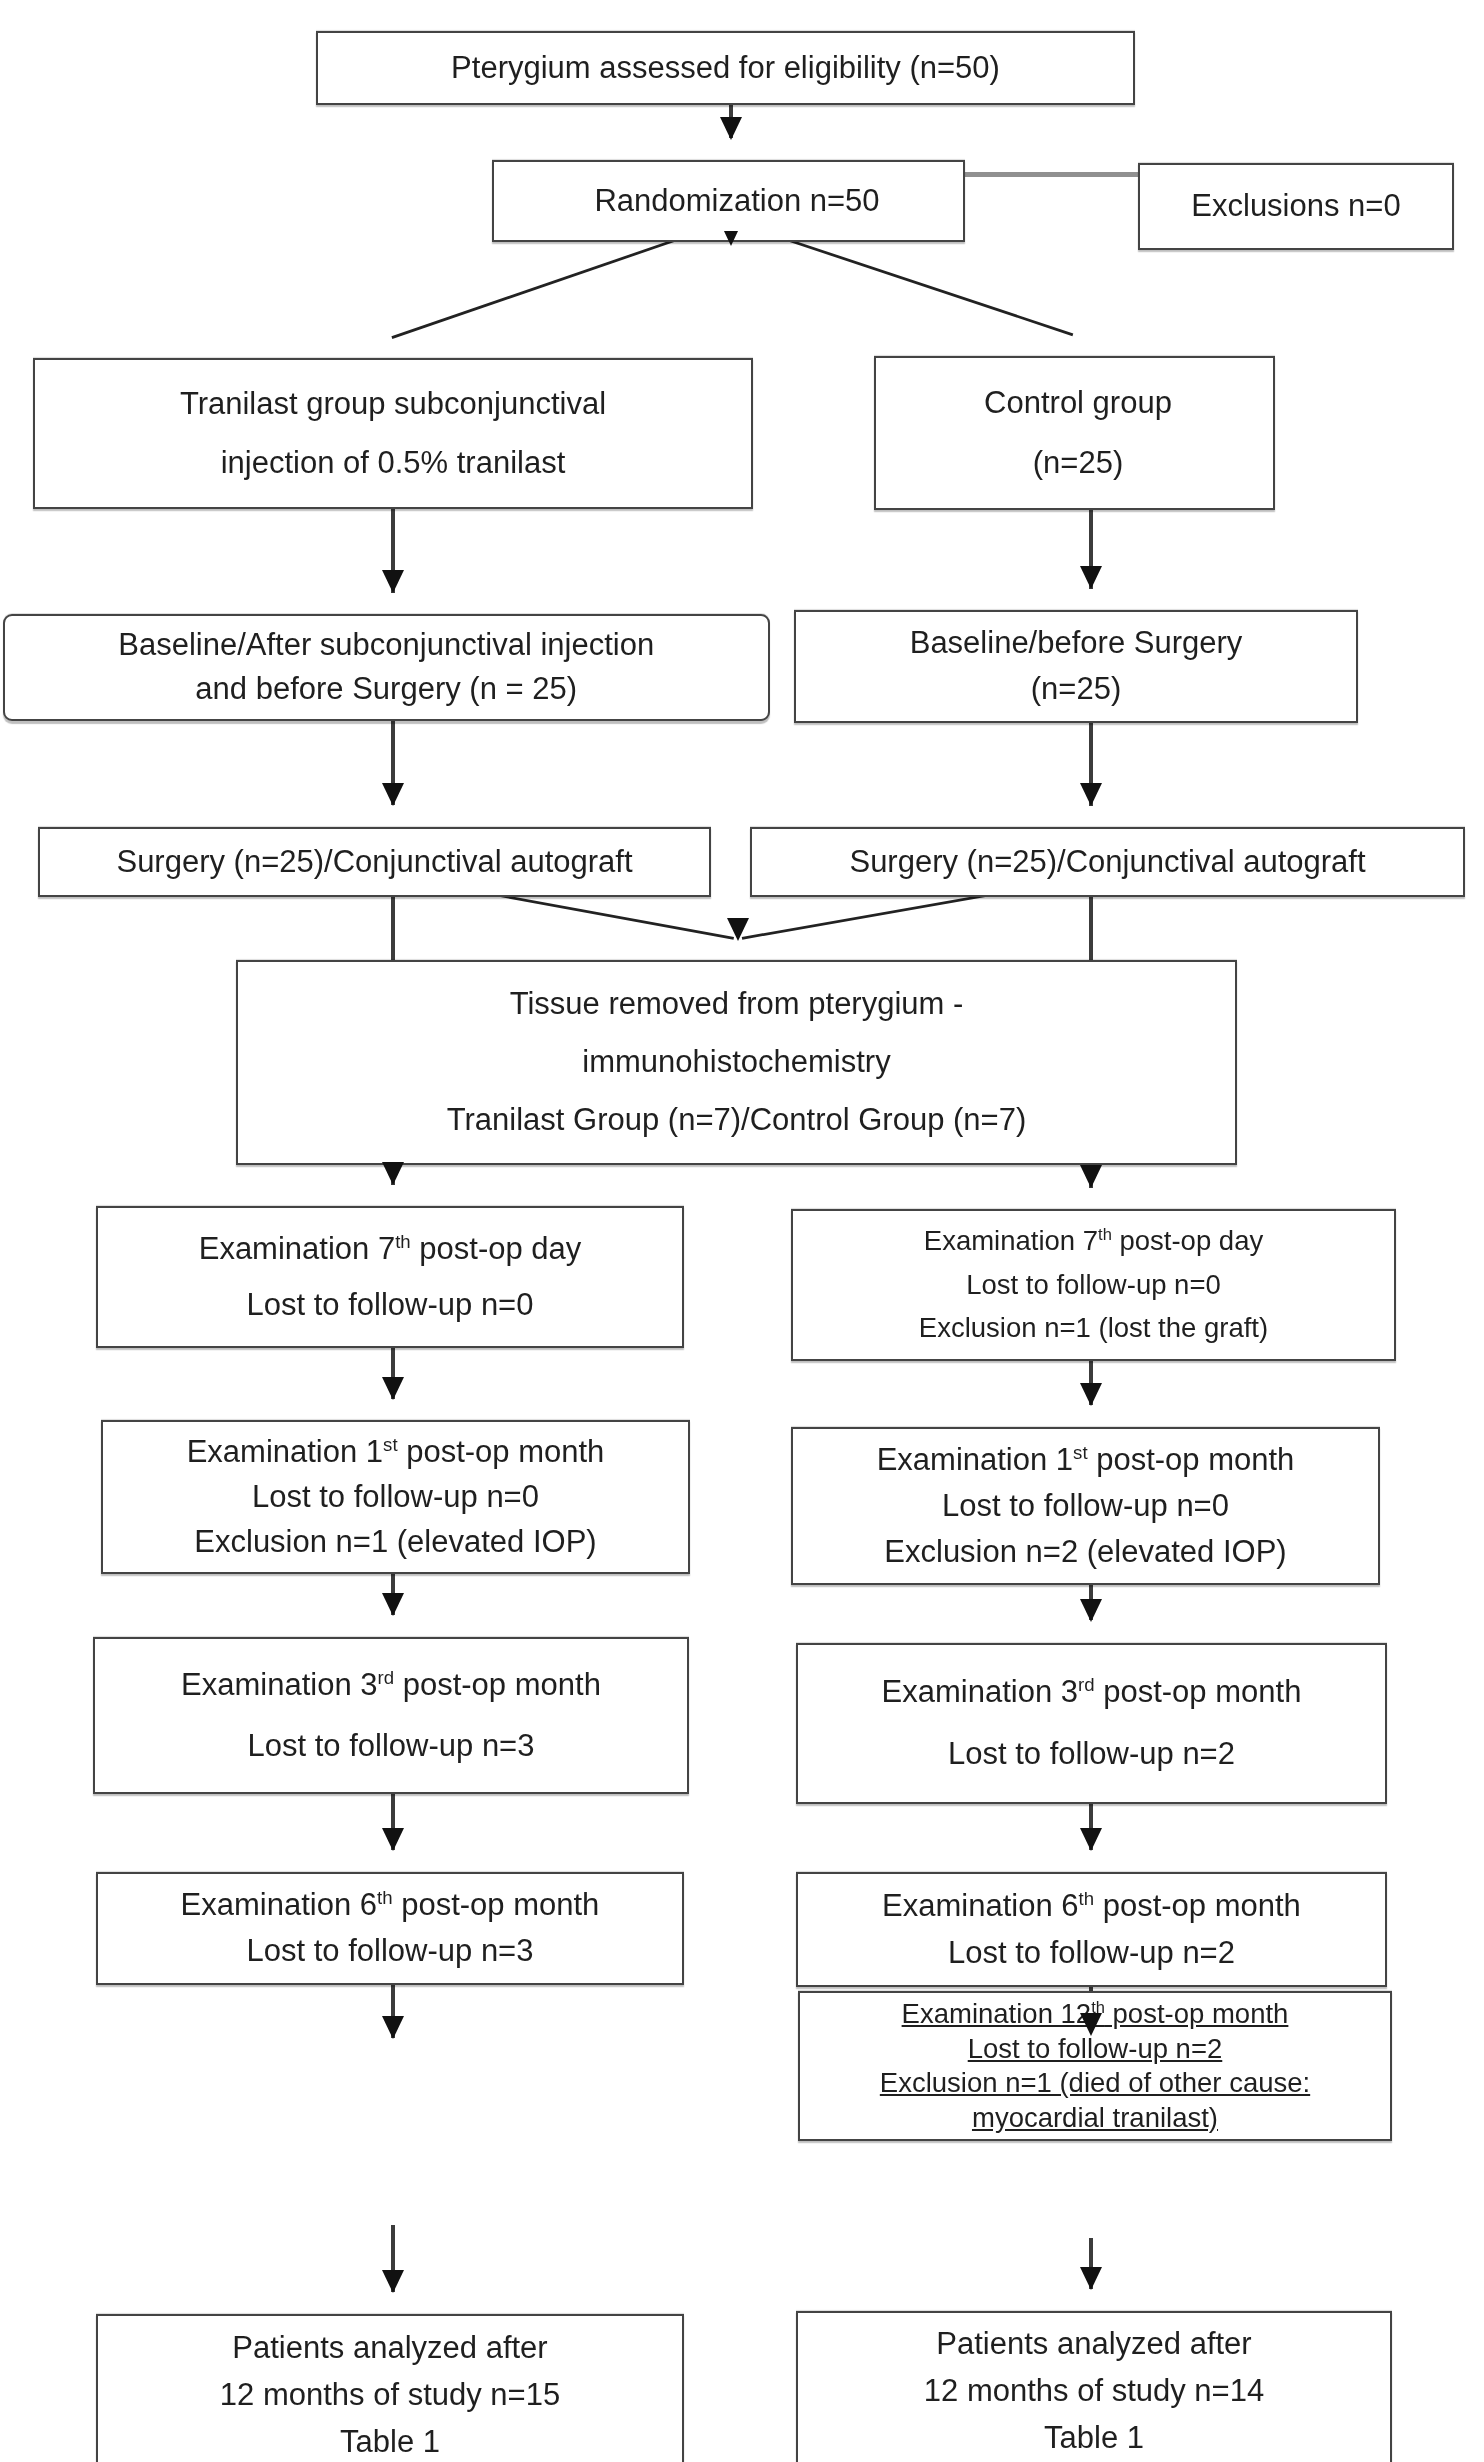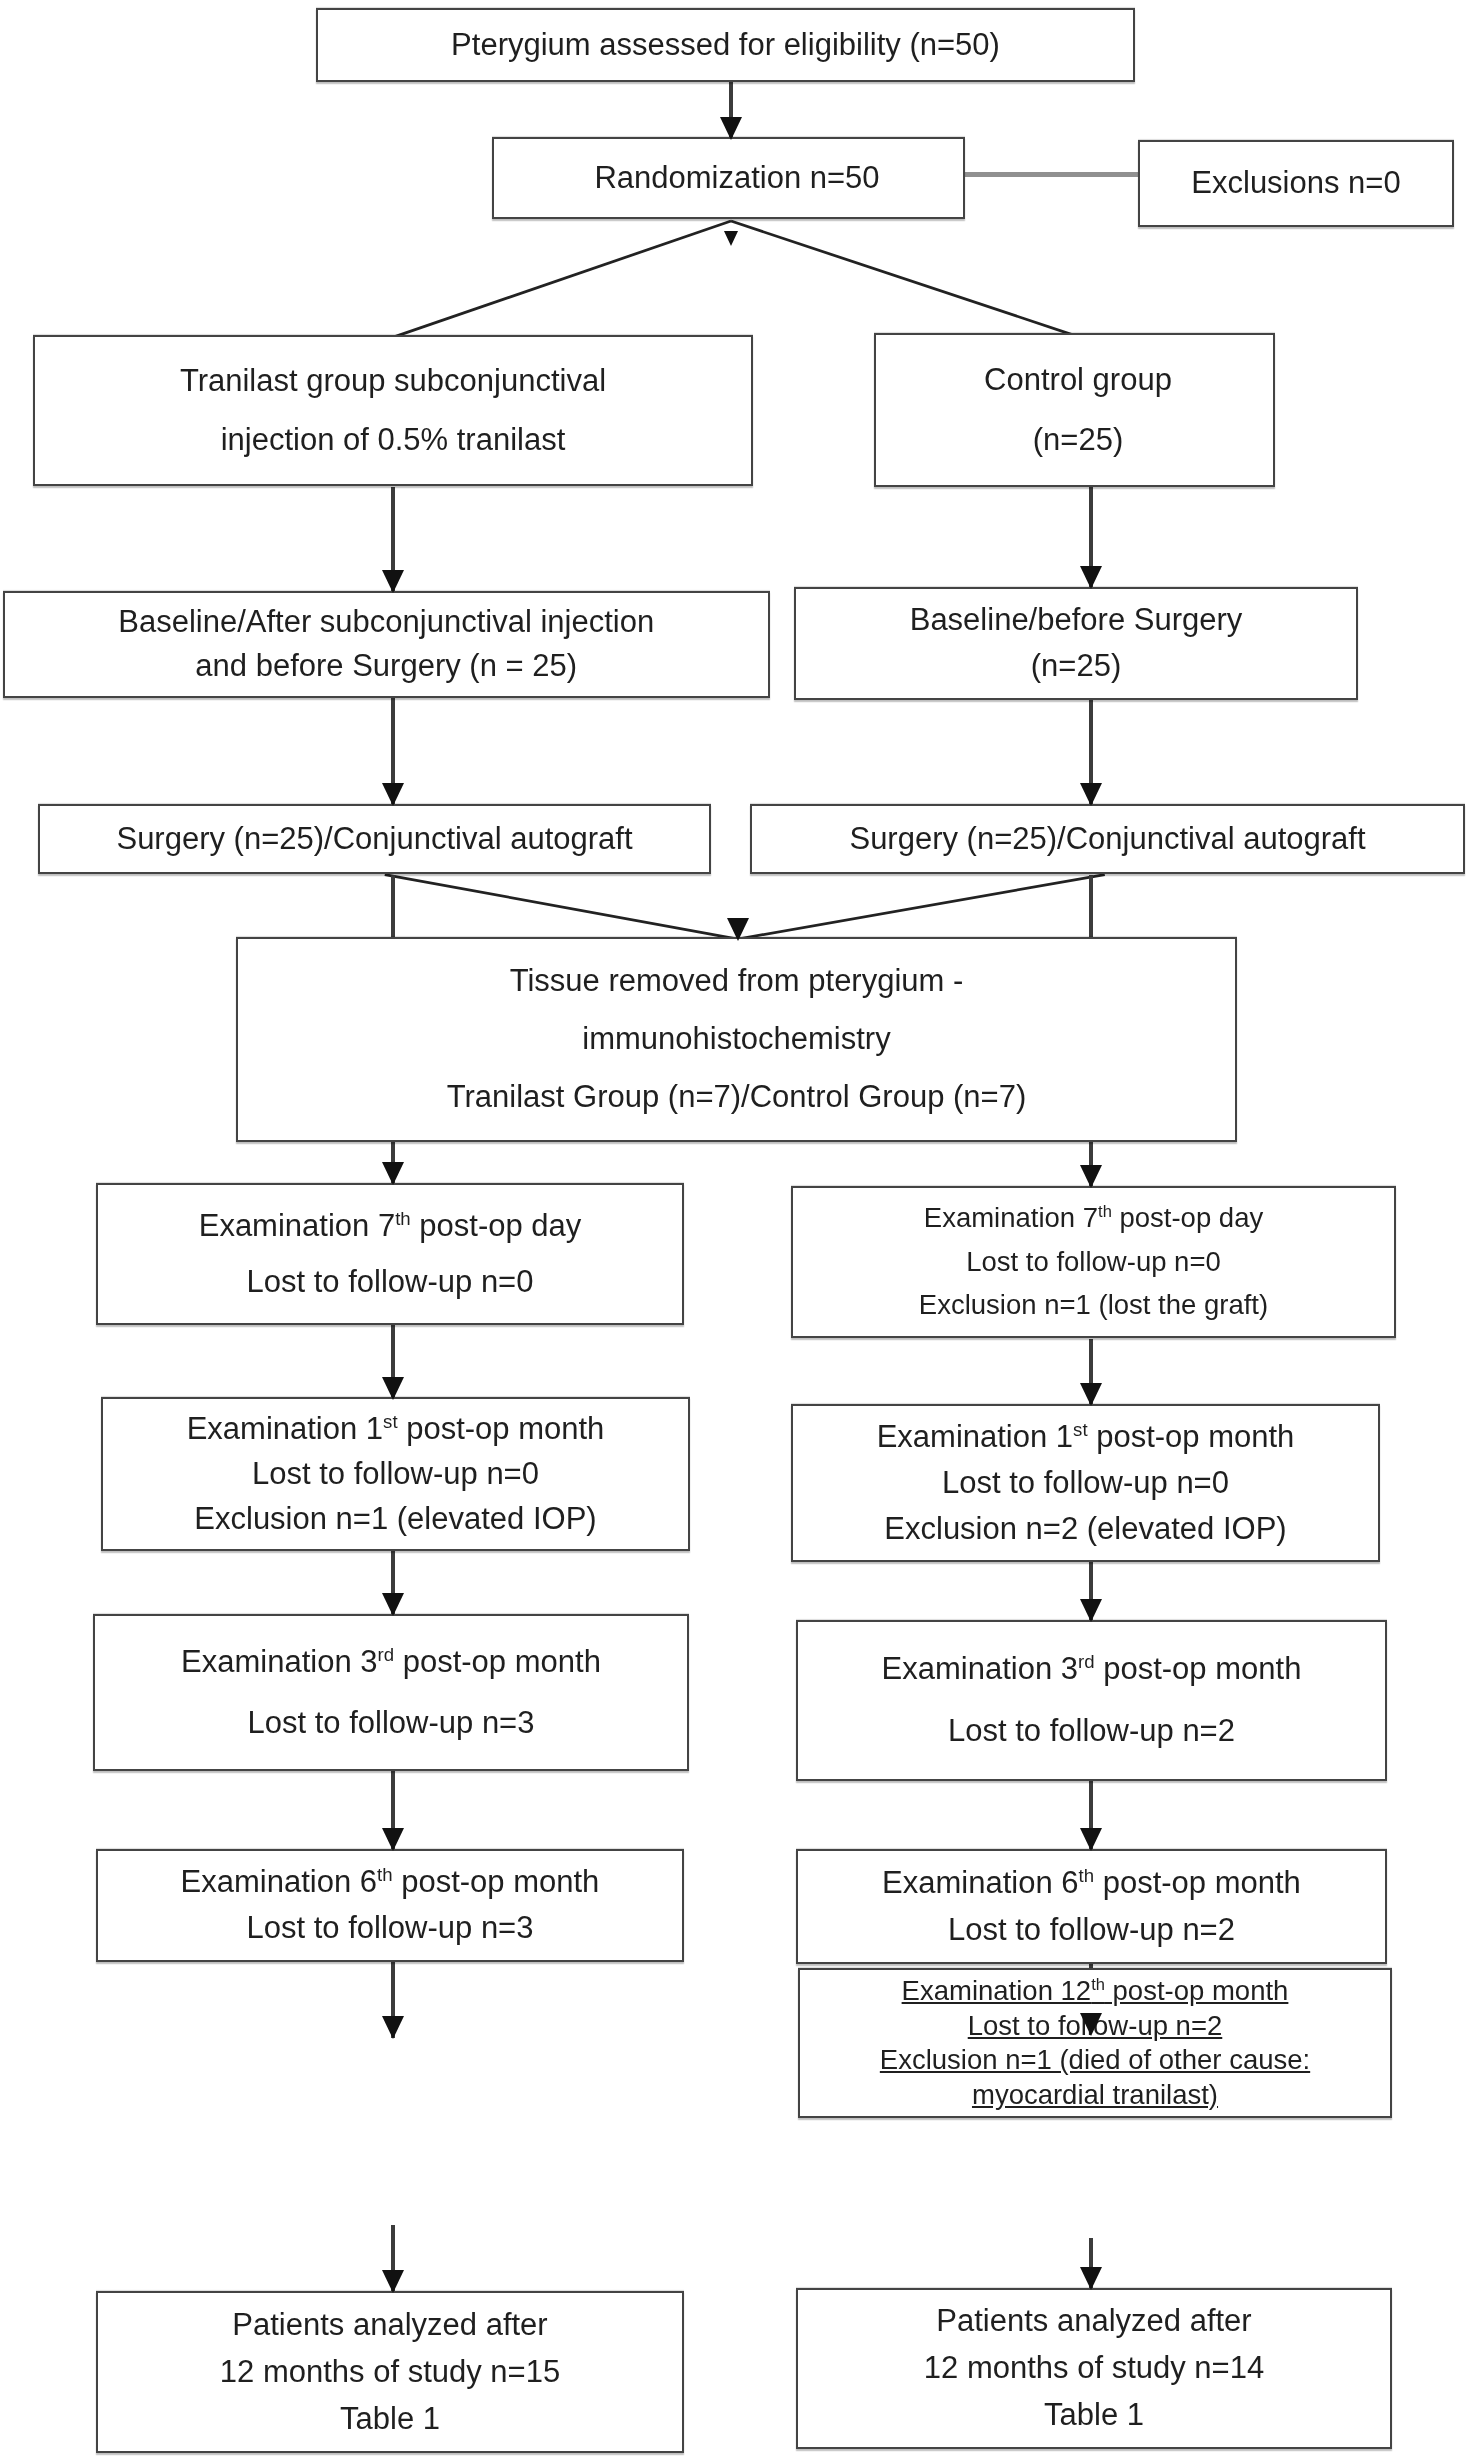--- a/index.html
+++ b/index.html
@@ -22,20 +22,21 @@
     border: 2.7px solid #444444;
     box-shadow: 0 2.2px 1.1px rgba(0,0,0,0.25), 0 -1.1px 0 rgba(0,0,0,0.12);
     display: flex;
     flex-direction: column;
     justify-content: space-evenly;
     text-align: center;
     font-size: 31px;
     line-height: 1.25;
     padding: 4.4px 11px;
     z-index: 2;
+    margin-top: 23px;
   }
   .box.fs-small { font-size: 27.5px; }
   .line { white-space: nowrap; }
   .sup {
     font-size: 60%;
     vertical-align: super;
     line-height: 0;
   }
   .vline {
     position: absolute;
@@ -138,21 +139,21 @@
   <div class="box" style="left:33px;top:335px;width:720px;height:151px;">
     <div class="line">Tranilast group subconjunctival</div>
     <div class="line">injection of 0.5% tranilast</div>
   </div>
 
   <div class="box" style="left:874px;top:333px;width:401px;height:154px;padding-left:18px;">
     <div class="line">Control group</div>
     <div class="line">(n=25)</div>
   </div>
 
-  <div class="box" style="left:2.7px;top:591px;width:767px;height:107px;">
+  <div class="box" style="left:2.7px;top:591px;width:767px;height:107px;border-radius:9px;">
     <div class="line">Baseline/After subconjunctival injection</div>
     <div class="line">and before Surgery (n = 25)</div>
   </div>
 
   <div class="box" style="left:794px;top:587px;width:564px;height:113px;">
     <div class="line">Baseline/before Surgery</div>
     <div class="line">(n=25)</div>
   </div>
 
   <div class="box" style="left:38px;top:804px;width:673px;height:70px;">

